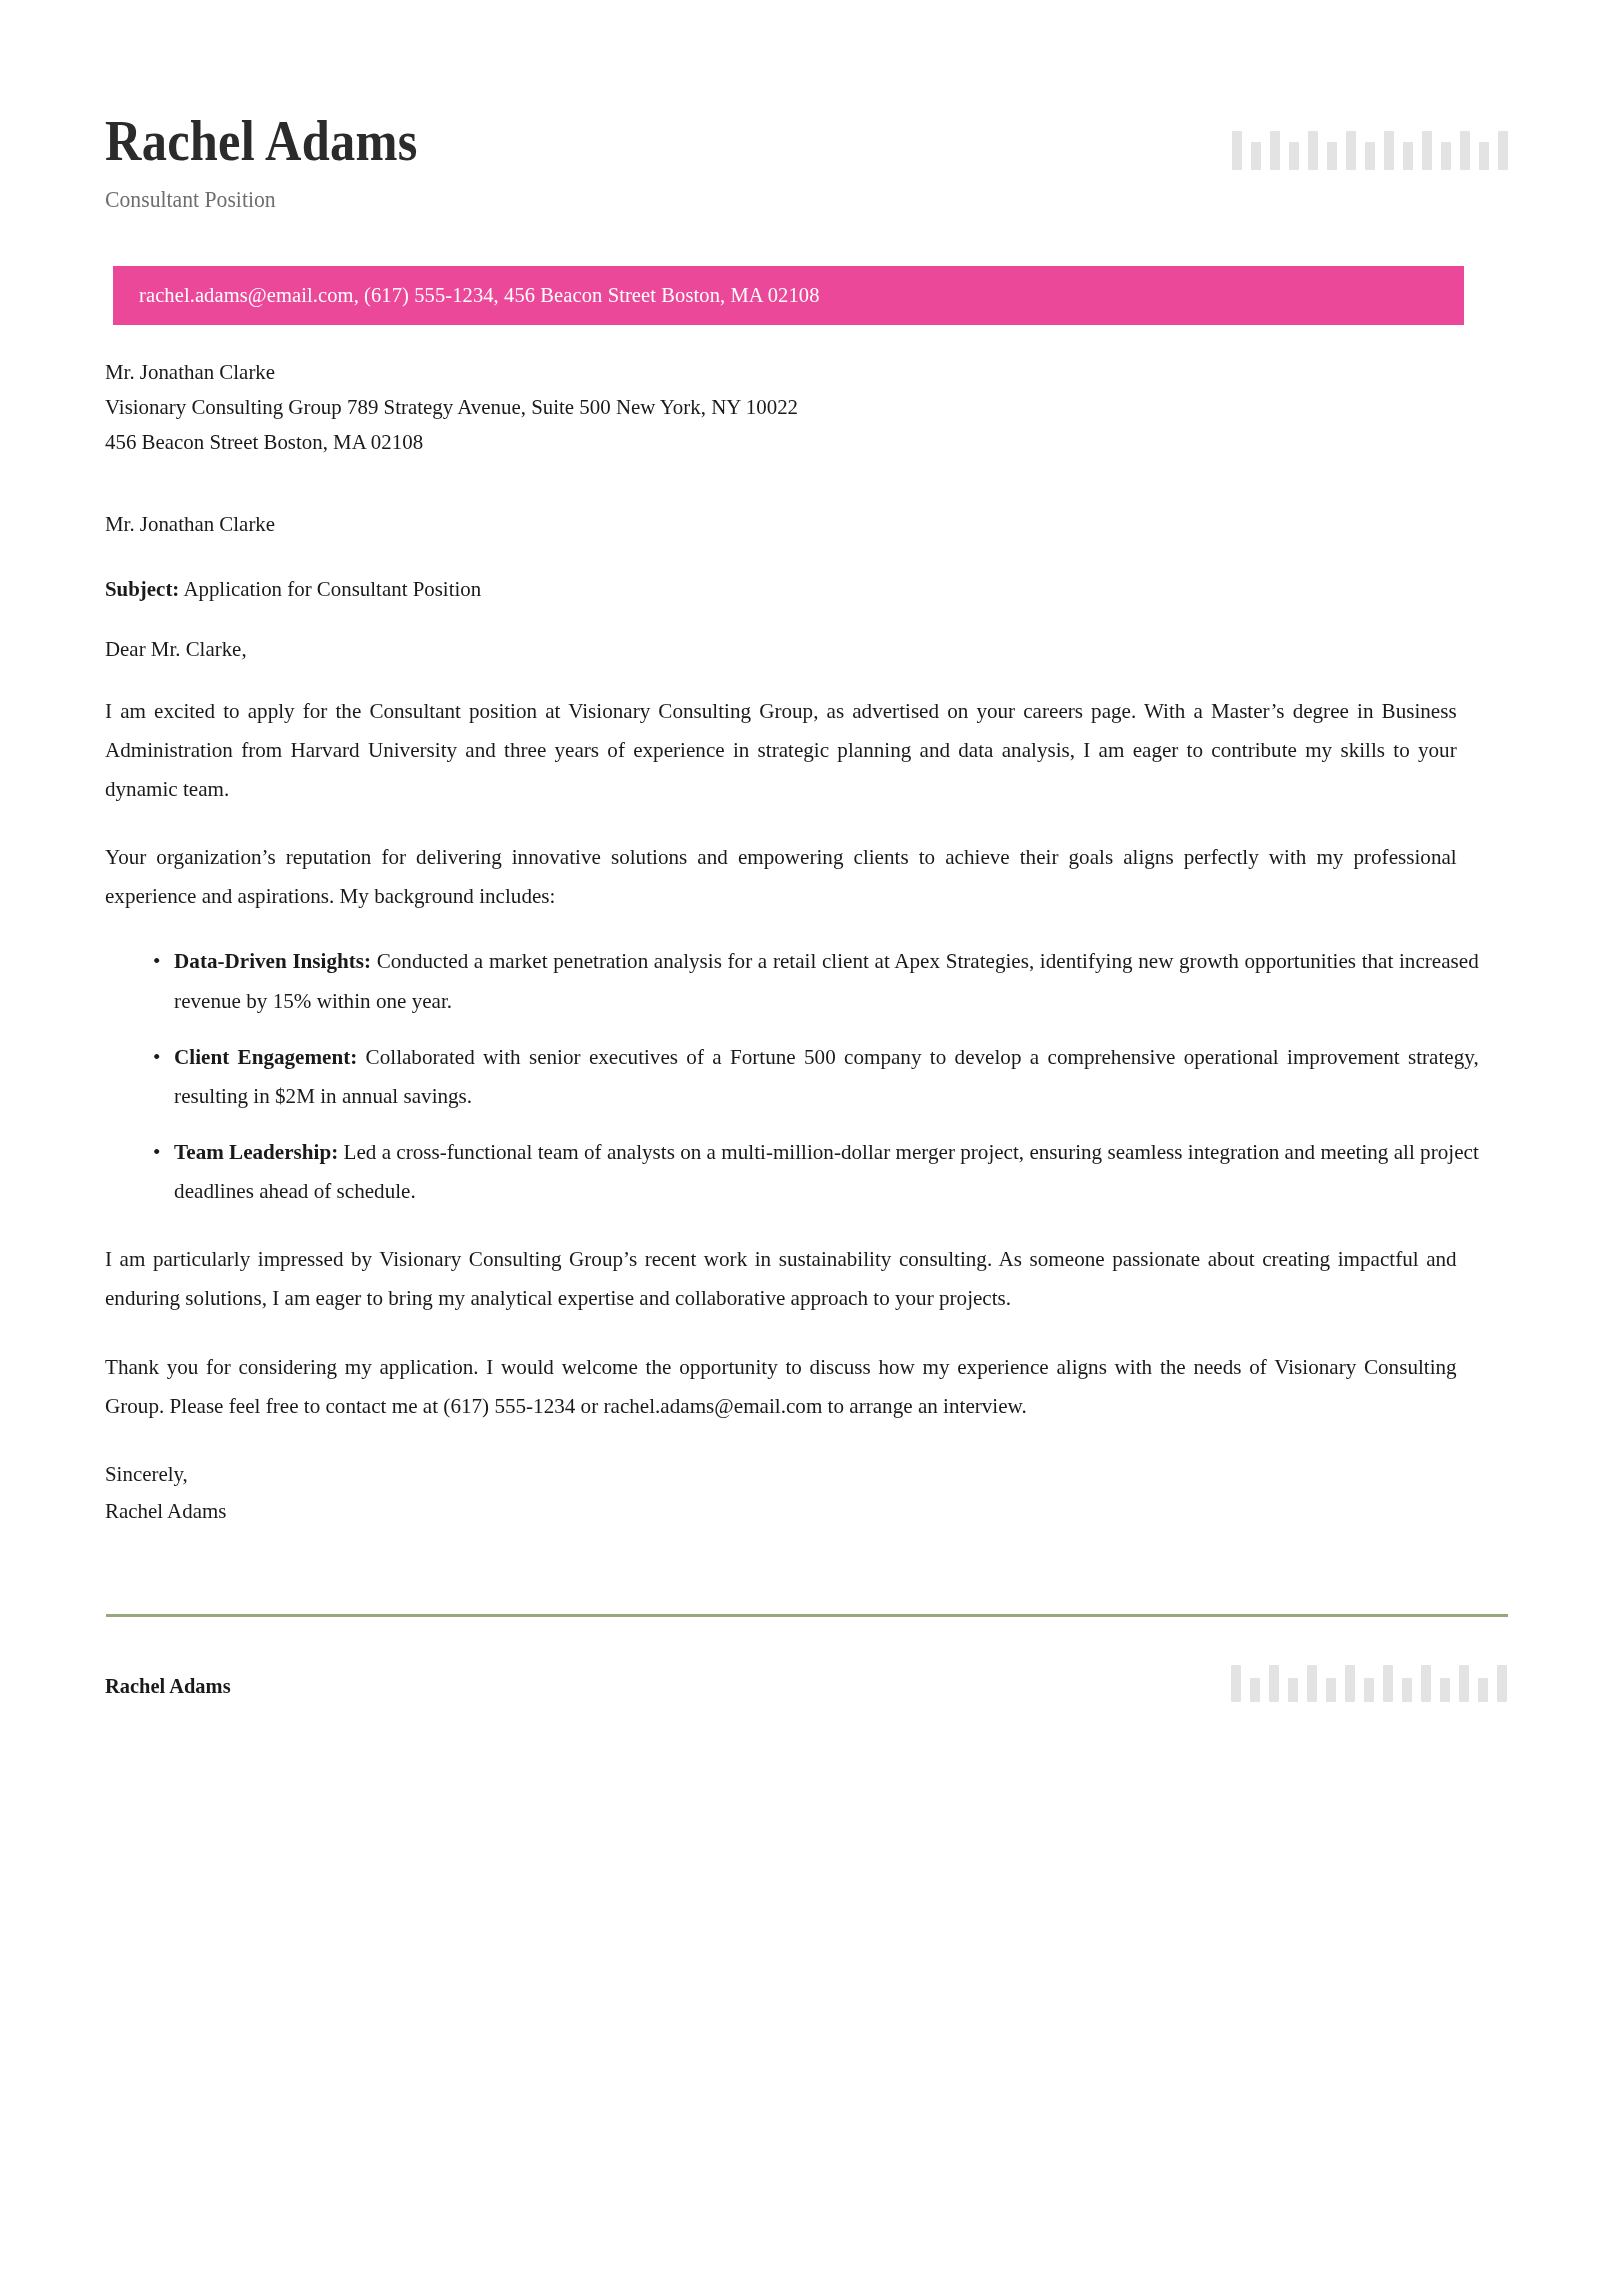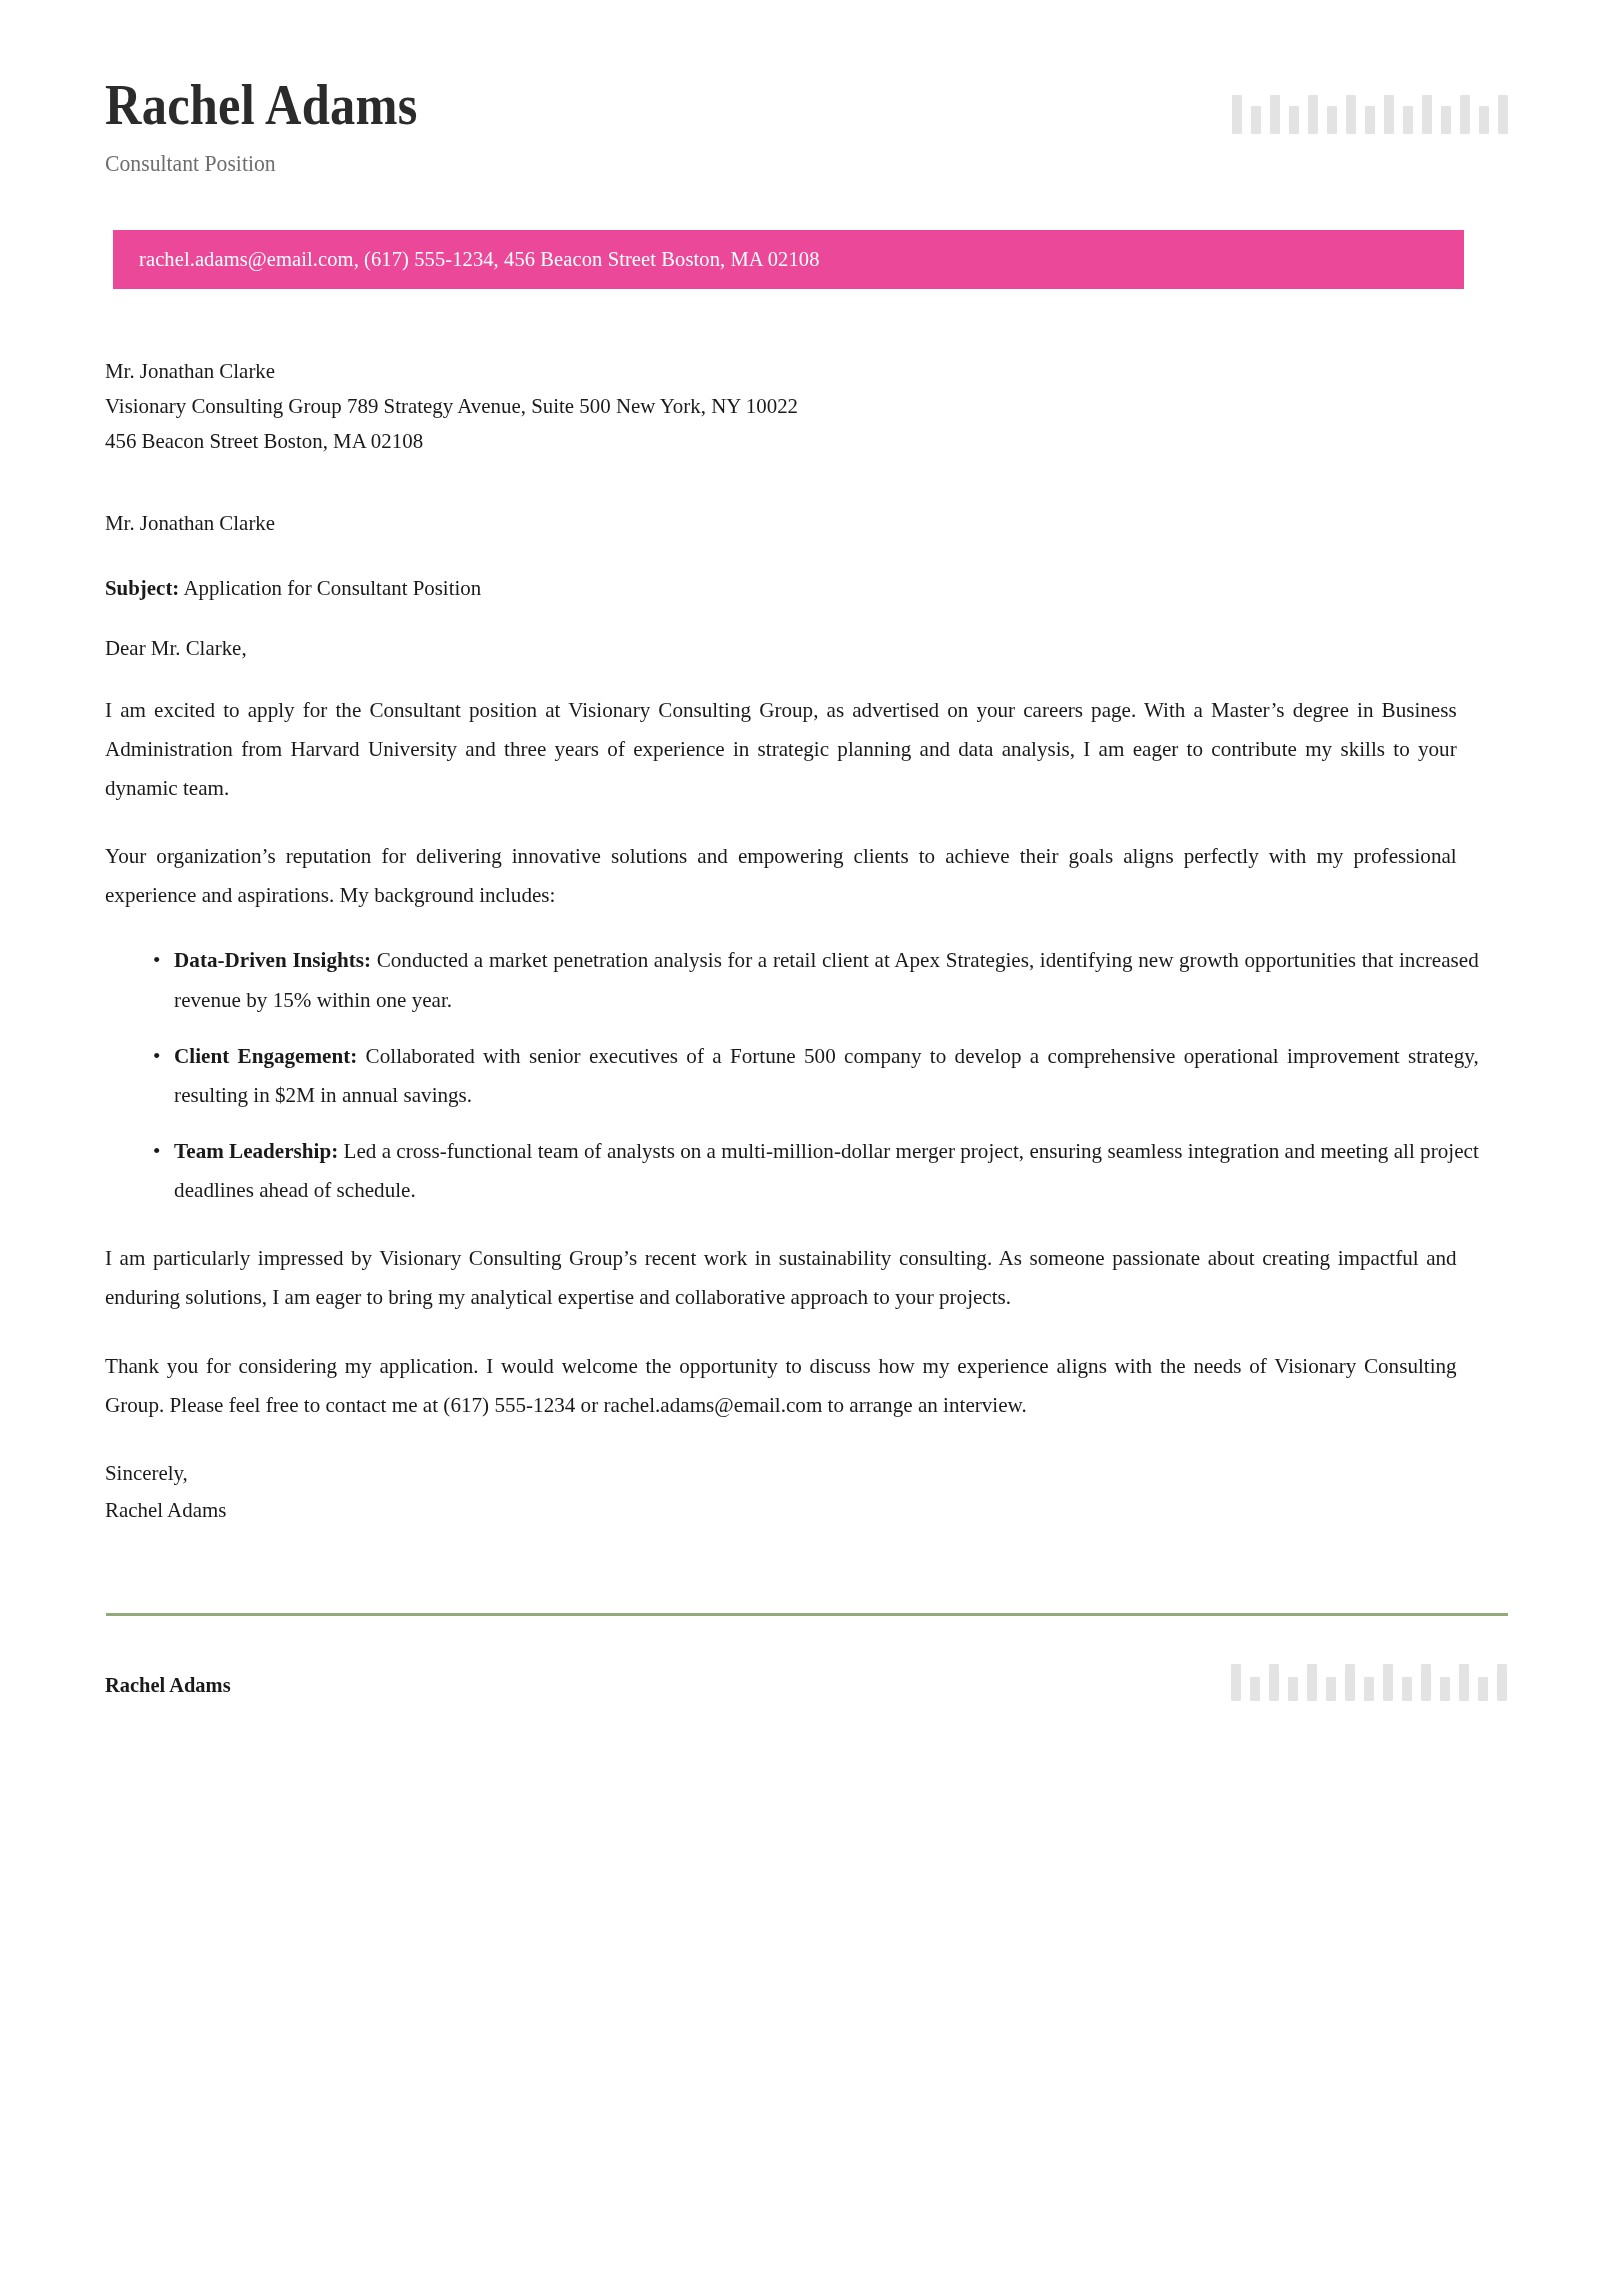--- a/index.html
+++ b/index.html
@@ -13,21 +13,21 @@
     font-family: "Liberation Serif", "DejaVu Serif", serif;
     color: #1a1a1a;
     -webkit-font-smoothing: antialiased;
   }
 
   .page {
     position: relative;
     width: 1623px;
     height: 2295px;
     box-sizing: border-box;
-    padding: 68px 115px 0 105px;
+    padding: 104px 115px 0 105px;
   }
 
   
   .header {
     display: flex;
     align-items: flex-start;
     justify-content: space-between;
     height: 131px;
   }
   .header-left { padding-top: 9.2px; }
@@ -83,21 +83,21 @@
   }
   .contact-banner .contact-text {
     font-size: 21.6px;
     letter-spacing: 0.1px;
     transform: scaleX(0.95);
     transform-origin: left center;
     white-space: nowrap;
   }
 
   
-  .letter { margin-top: 64px; }
+  .letter { margin-top: 29px; }
 
   .addr-line {
     font-size: 22px;
     line-height: 1.60;
     color: #1a1a1a;
     transform: scaleX(0.95);
     transform-origin: left center;
     white-space: nowrap;
   }
 

